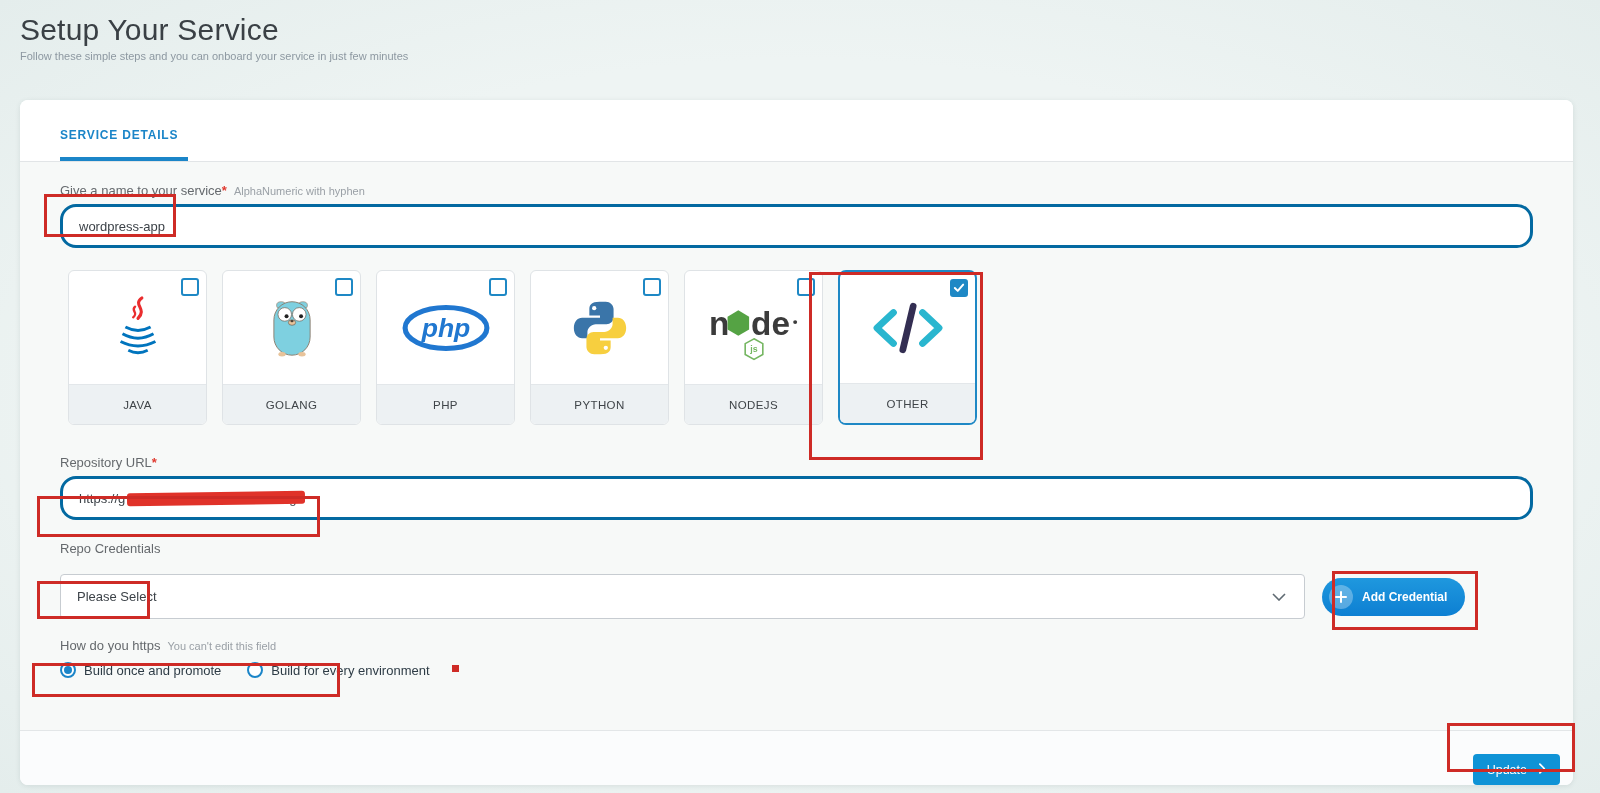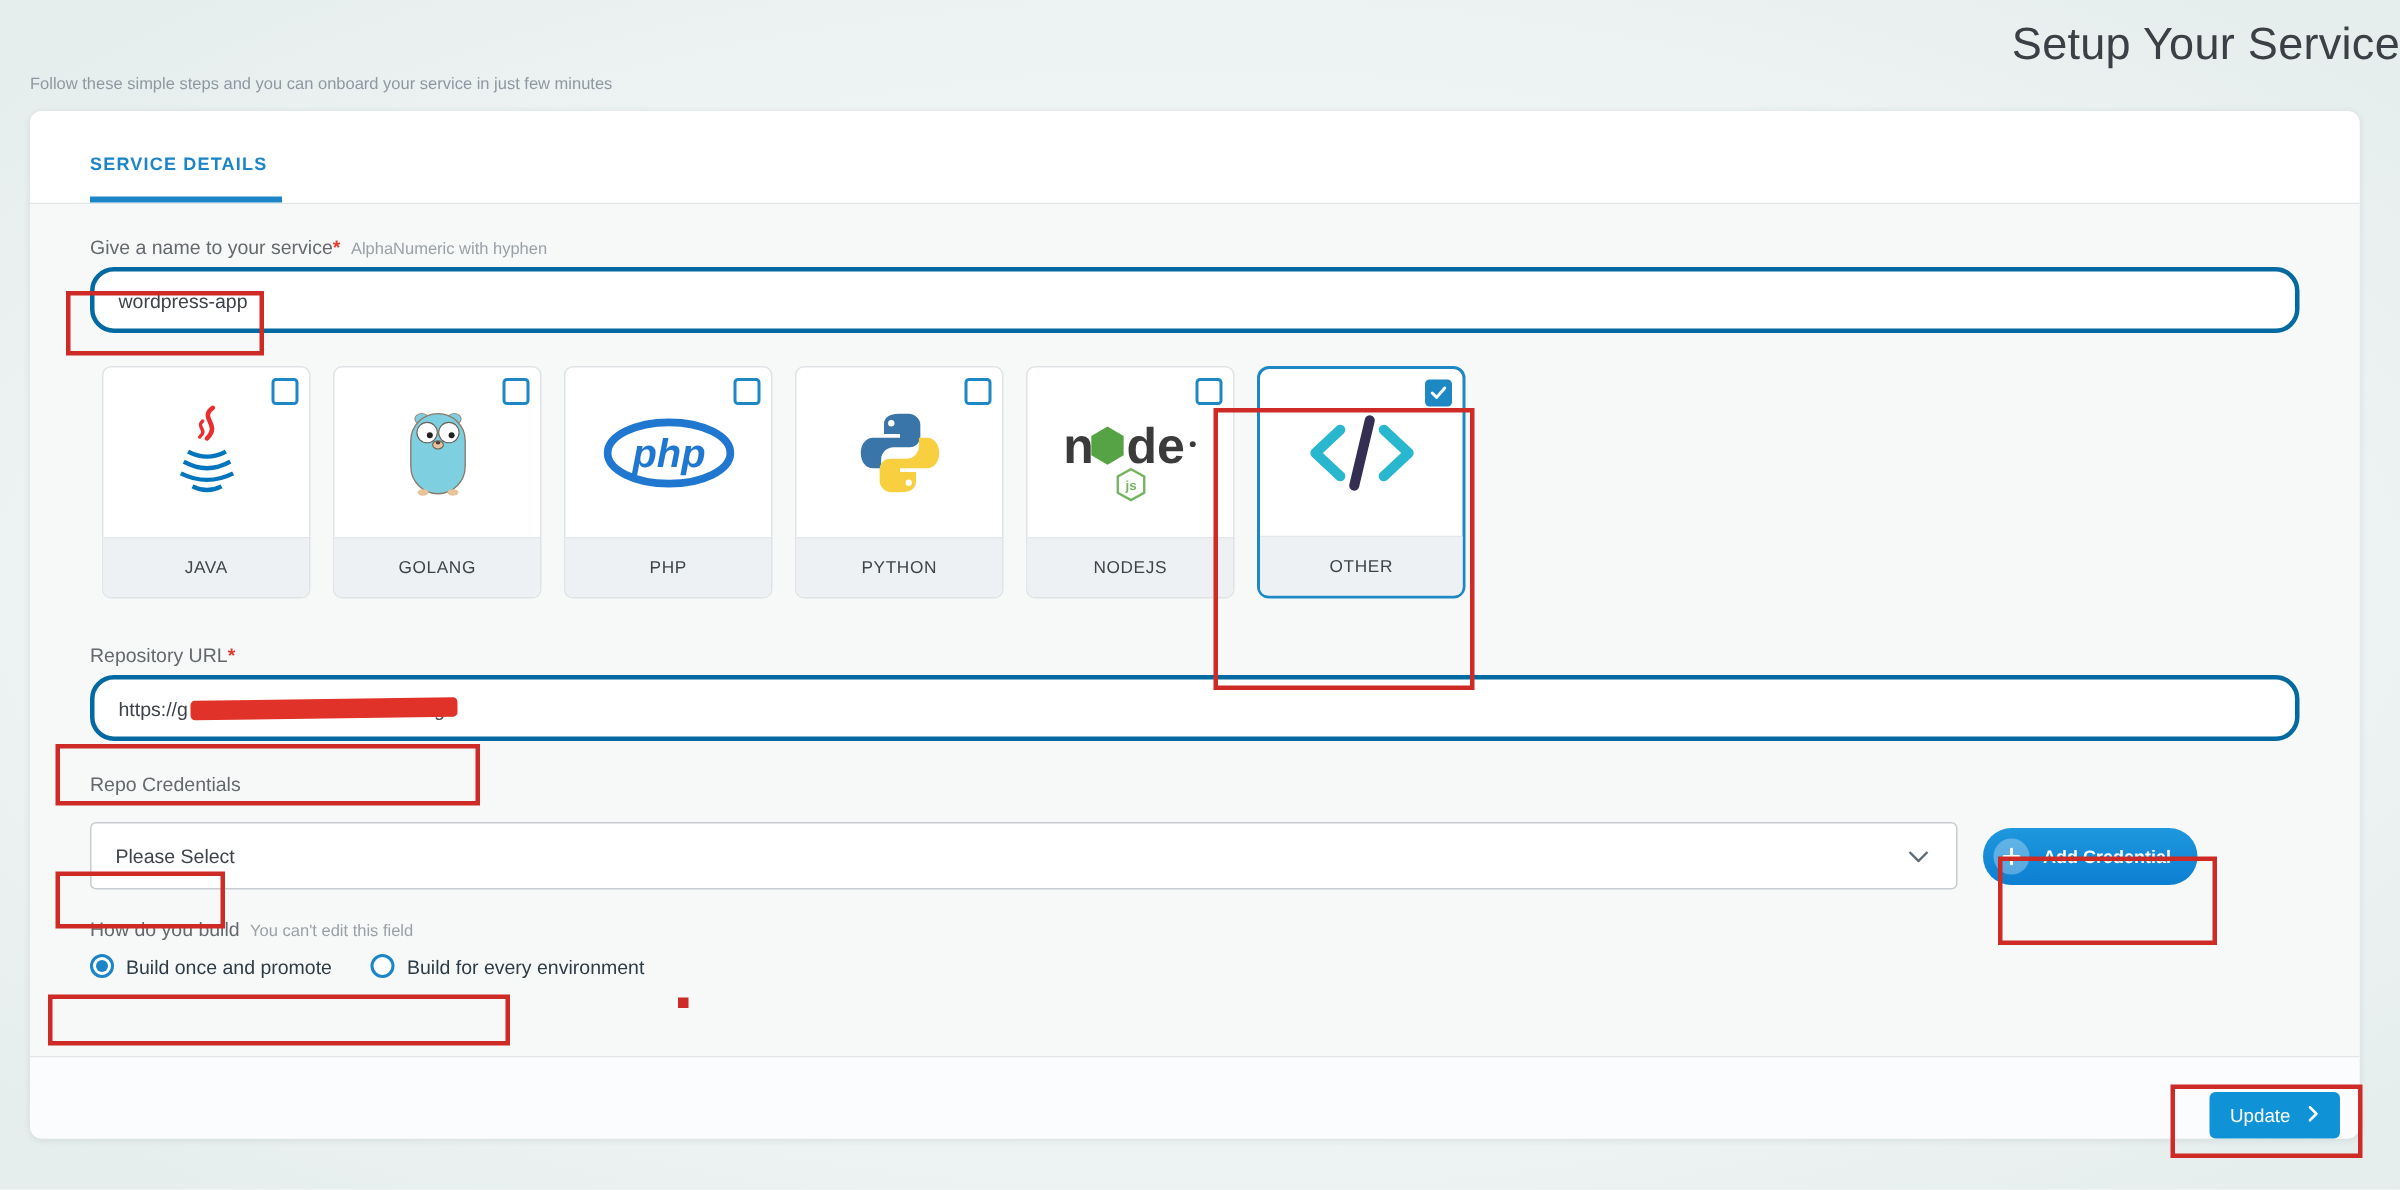--- a/index.html
+++ b/index.html
@@ -3,25 +3,25 @@
 <meta charset="utf-8">
 <style>
   * { margin:0; padding:0; box-sizing:border-box; }
   html,body { width:1600px; height:793px; overflow:hidden; }
   body { font-family:"Liberation Sans", sans-serif; background:#ecf2f1; }
   .page { position:relative; width:1600px; height:793px;
           background:radial-gradient(ellipse at center, #eef4f3 60%, #e4edec 100%); }
 
   
   .header { padding:12px 0 0 20px; }
-  .page-title { font-size:30px; font-weight:500; color:#3a4045; letter-spacing:.2px; line-height:36px;text-align:right; }
+  .page-title { font-size:30px; font-weight:500; color:#3a4045; letter-spacing:.2px; line-height:36px; }
   .page-subtitle { font-size:11px; color:#8d98a1; margin-top:2px; }
 
   
-  .card { position:absolute; left:20px; top:74px; width:1553px; height:685px;
+  .card { position:absolute; left:20px; top:100px; width:1553px; height:685px;
           background:#fff; border-radius:8px; box-shadow:0 1px 5px rgba(60,80,80,.12);
           display:flex; flex-direction:column; }
   .tabbar { height:62px; flex:none; padding-left:40px; border-bottom:1px solid #e2e5e7; background:#fff;
             border-radius:8px 8px 0 0; }
   .tab { display:inline-block; padding-top:28px; cursor:pointer; }
   .tab-label { font-size:12px; font-weight:bold; letter-spacing:.8px; color:#1b85c8; }
   .tab-underline { height:4px; width:128px; background:#1b85c8; margin-top:15px; }
 
   .card-body { flex:1; background:#f7f9f8; padding:0 40px; position:relative; }
   .label-row { font-size:13px; color:#65696d; }
@@ -249,21 +249,21 @@
                   <line x1="1" y1="6" x2="11" y2="6" stroke="#fff" stroke-width="2" stroke-linecap="round"></line>
                 </svg>
             </span>
             <span>Add Credential</span>
           </button>
         </div>
       </div>
 
       <div class="grp-build">
         <div class="label-row">
-          <span>How do you build</span><span class="hint">You can't edit this field</span>
+          <span>How do you https</span><span class="hint">You can't edit this field</span>
         </div>
         <div class="radio-row">
           <div class="radio-option">
             <span class="radio selected"></span>
             <span class="radio-label">Build once and promote</span>
           </div>
           <div class="radio-option">
             <span class="radio"></span>
             <span class="radio-label">Build for every environment</span>
           </div>

